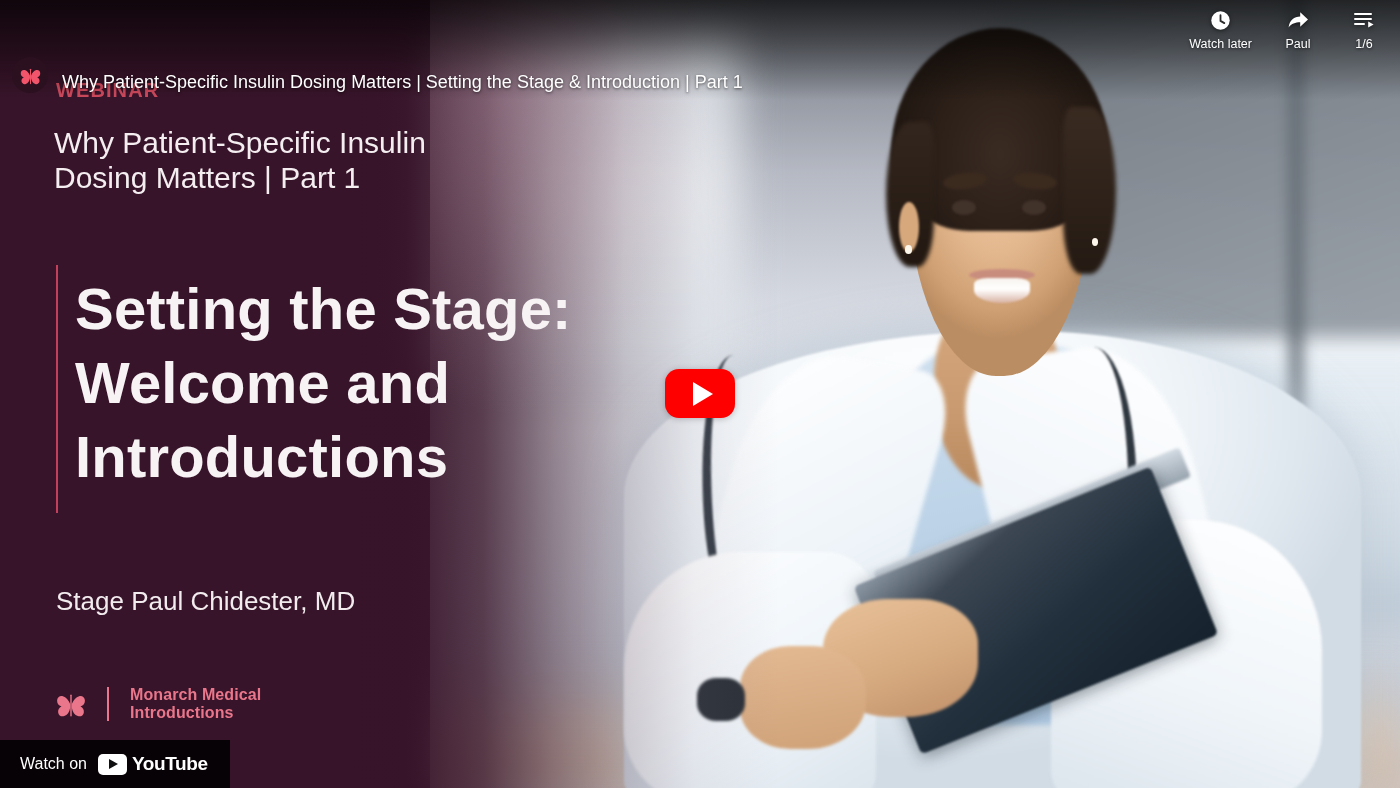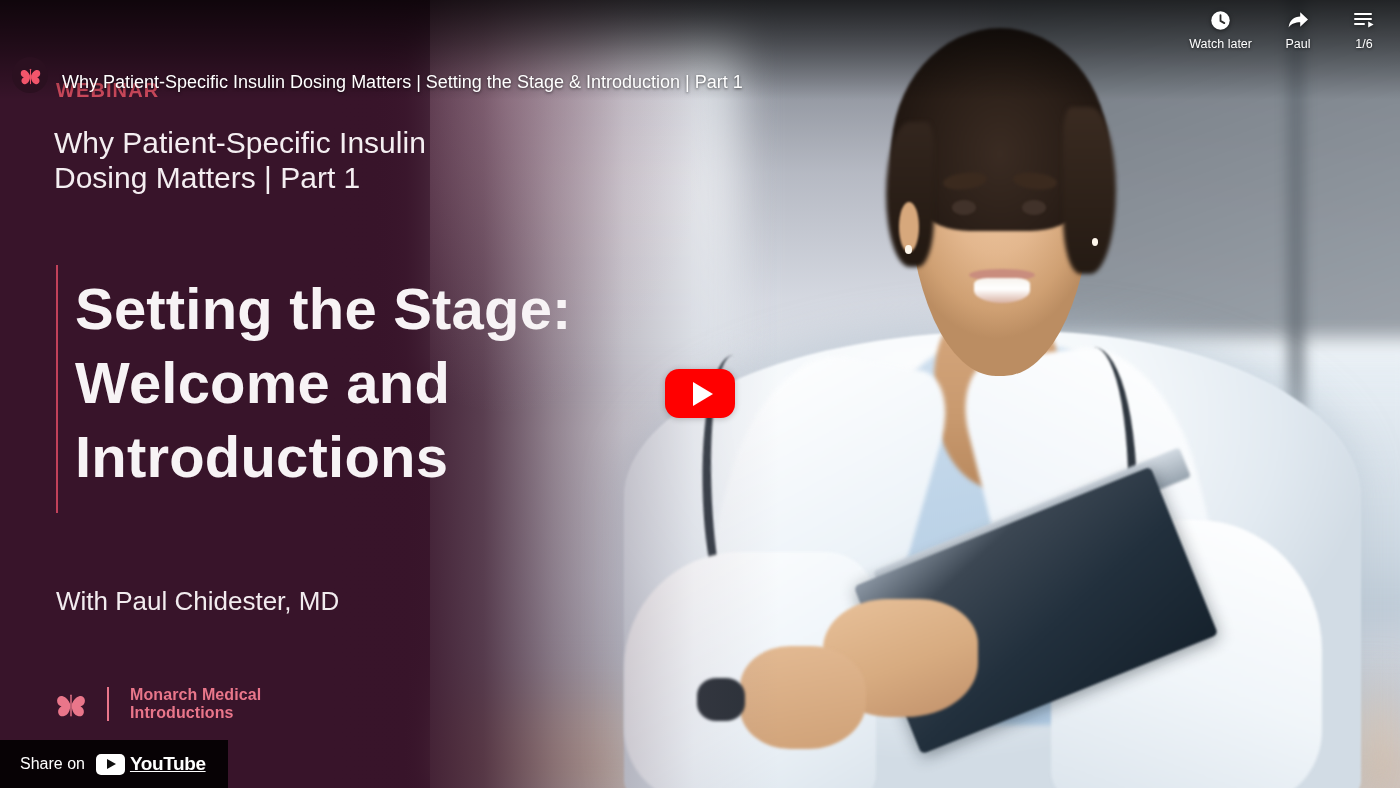--- a/index.html
+++ b/index.html
@@ -417,21 +417,21 @@
     display:flex; align-items:center; justify-content:center;
   }
   .yt-badge .t {
     width:0; height:0;
     border-left:9px solid #0f0f0f;
     border-top:5.5px solid transparent;
     border-bottom:5.5px solid transparent;
     margin-left:2px;
   }
   .yt-name {
-    font-size:19px; font-weight:700; color:#fff; letter-spacing:-.4px;text-decoration:underline;
+    font-size:19px; font-weight:700; color:#fff; letter-spacing:-.4px;
   }
 </style>
 </head>
 <body>
 
 <div class="player">
 
   <div class="poster">
 
     <div class="photo">
@@ -486,21 +486,21 @@
     <div class="slide">
 
       <div class="eyebrow">WEBINAR</div>
 
       <div class="subhead">Why Patient-Specific Insulin Dosing Matters | Part 1</div>
 
       <div class="accent-rule"></div>
 
       <div class="headline">Setting the Stage: Welcome and Introductions</div>
 
-      <div class="presenter">With Paul Chidester, MD</div>
+      <div class="presenter">Stage Paul Chidester, MD</div>
 
       <div class="logo-lockup">
         <span class="logo-mark">
           <svg viewBox="0 0 30 32" width="30" height="32" aria-hidden="true">
             <path d="M14.2 16.1C12.4 11.9 10.1 9.1 6.9 8.2 3.8 7.4 1.4 9.3 1.1 12.3c-.3 3 1.5 5.4 4.4 6.3-2.4 1.2-3.8 3.4-3.3 6.1.5 2.8 3.1 4.3 6 3.4 3.2-1 5.2-3.9 6-8.3z" fill="#e9768a"></path>
             <path d="M15.8 16.1c1.8-4.2 4.1-7 7.3-7.9 3.1-.8 5.5 1.1 5.8 4.1.3 3-1.5 5.4-4.4 6.3 2.4 1.2 3.8 3.4 3.3 6.1-.5 2.8-3.1 4.3-6 3.4-3.2-1-5.2-3.9-6-8.3z" fill="#e9768a"></path>
             <rect x="14.3" y="6.5" width="1.4" height="22" rx=".7" fill="#e9768a"></rect>
           </svg>
         </span>
         <span class="logo-divider"></span>
@@ -557,21 +557,21 @@
       </span>
       <span class="cap">1/6</span>
     </div>
   </div>
 
   <button class="play-btn">
     <span class="tri"></span>
   </button>
 
   <div class="watch-on">
-    <span class="wtxt">Share on</span>
+    <span class="wtxt">Watch on</span>
     <span class="yt-wordmark">
       <span class="yt-badge">
         <span class="t"></span>
       </span>
       <span class="yt-name">YouTube</span>
     </span>
   </div>
 
 </div>
 

